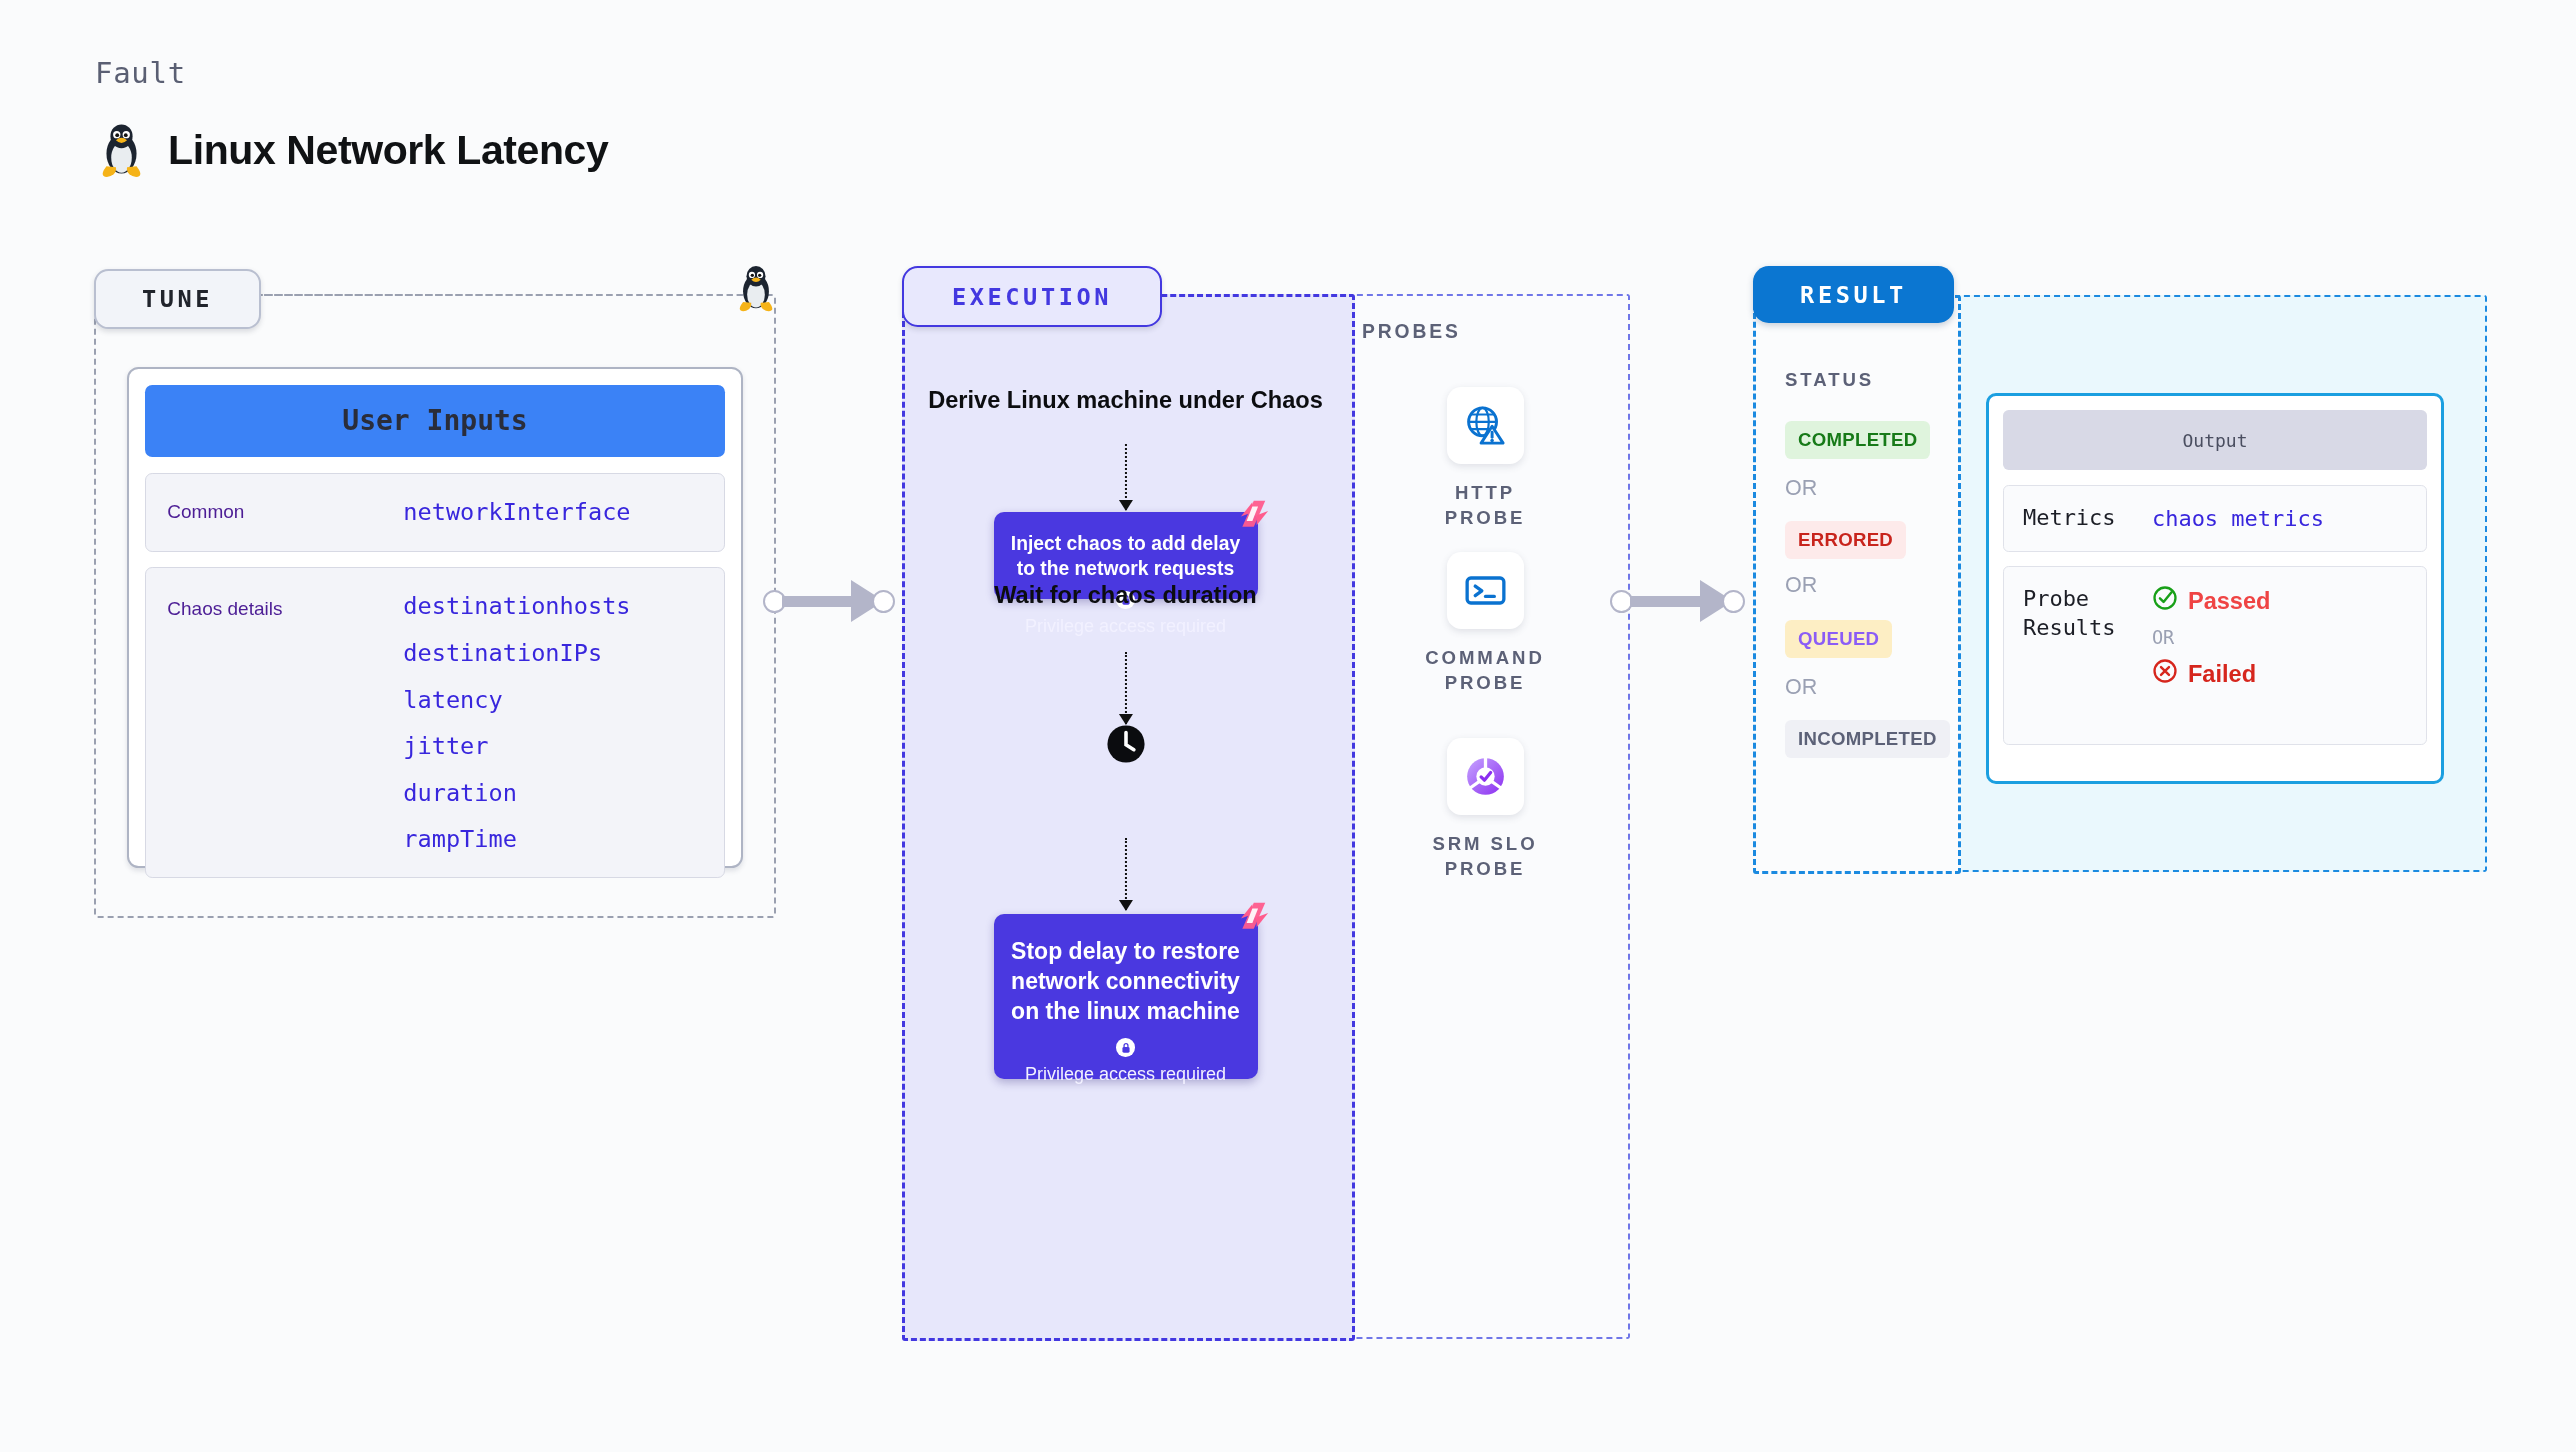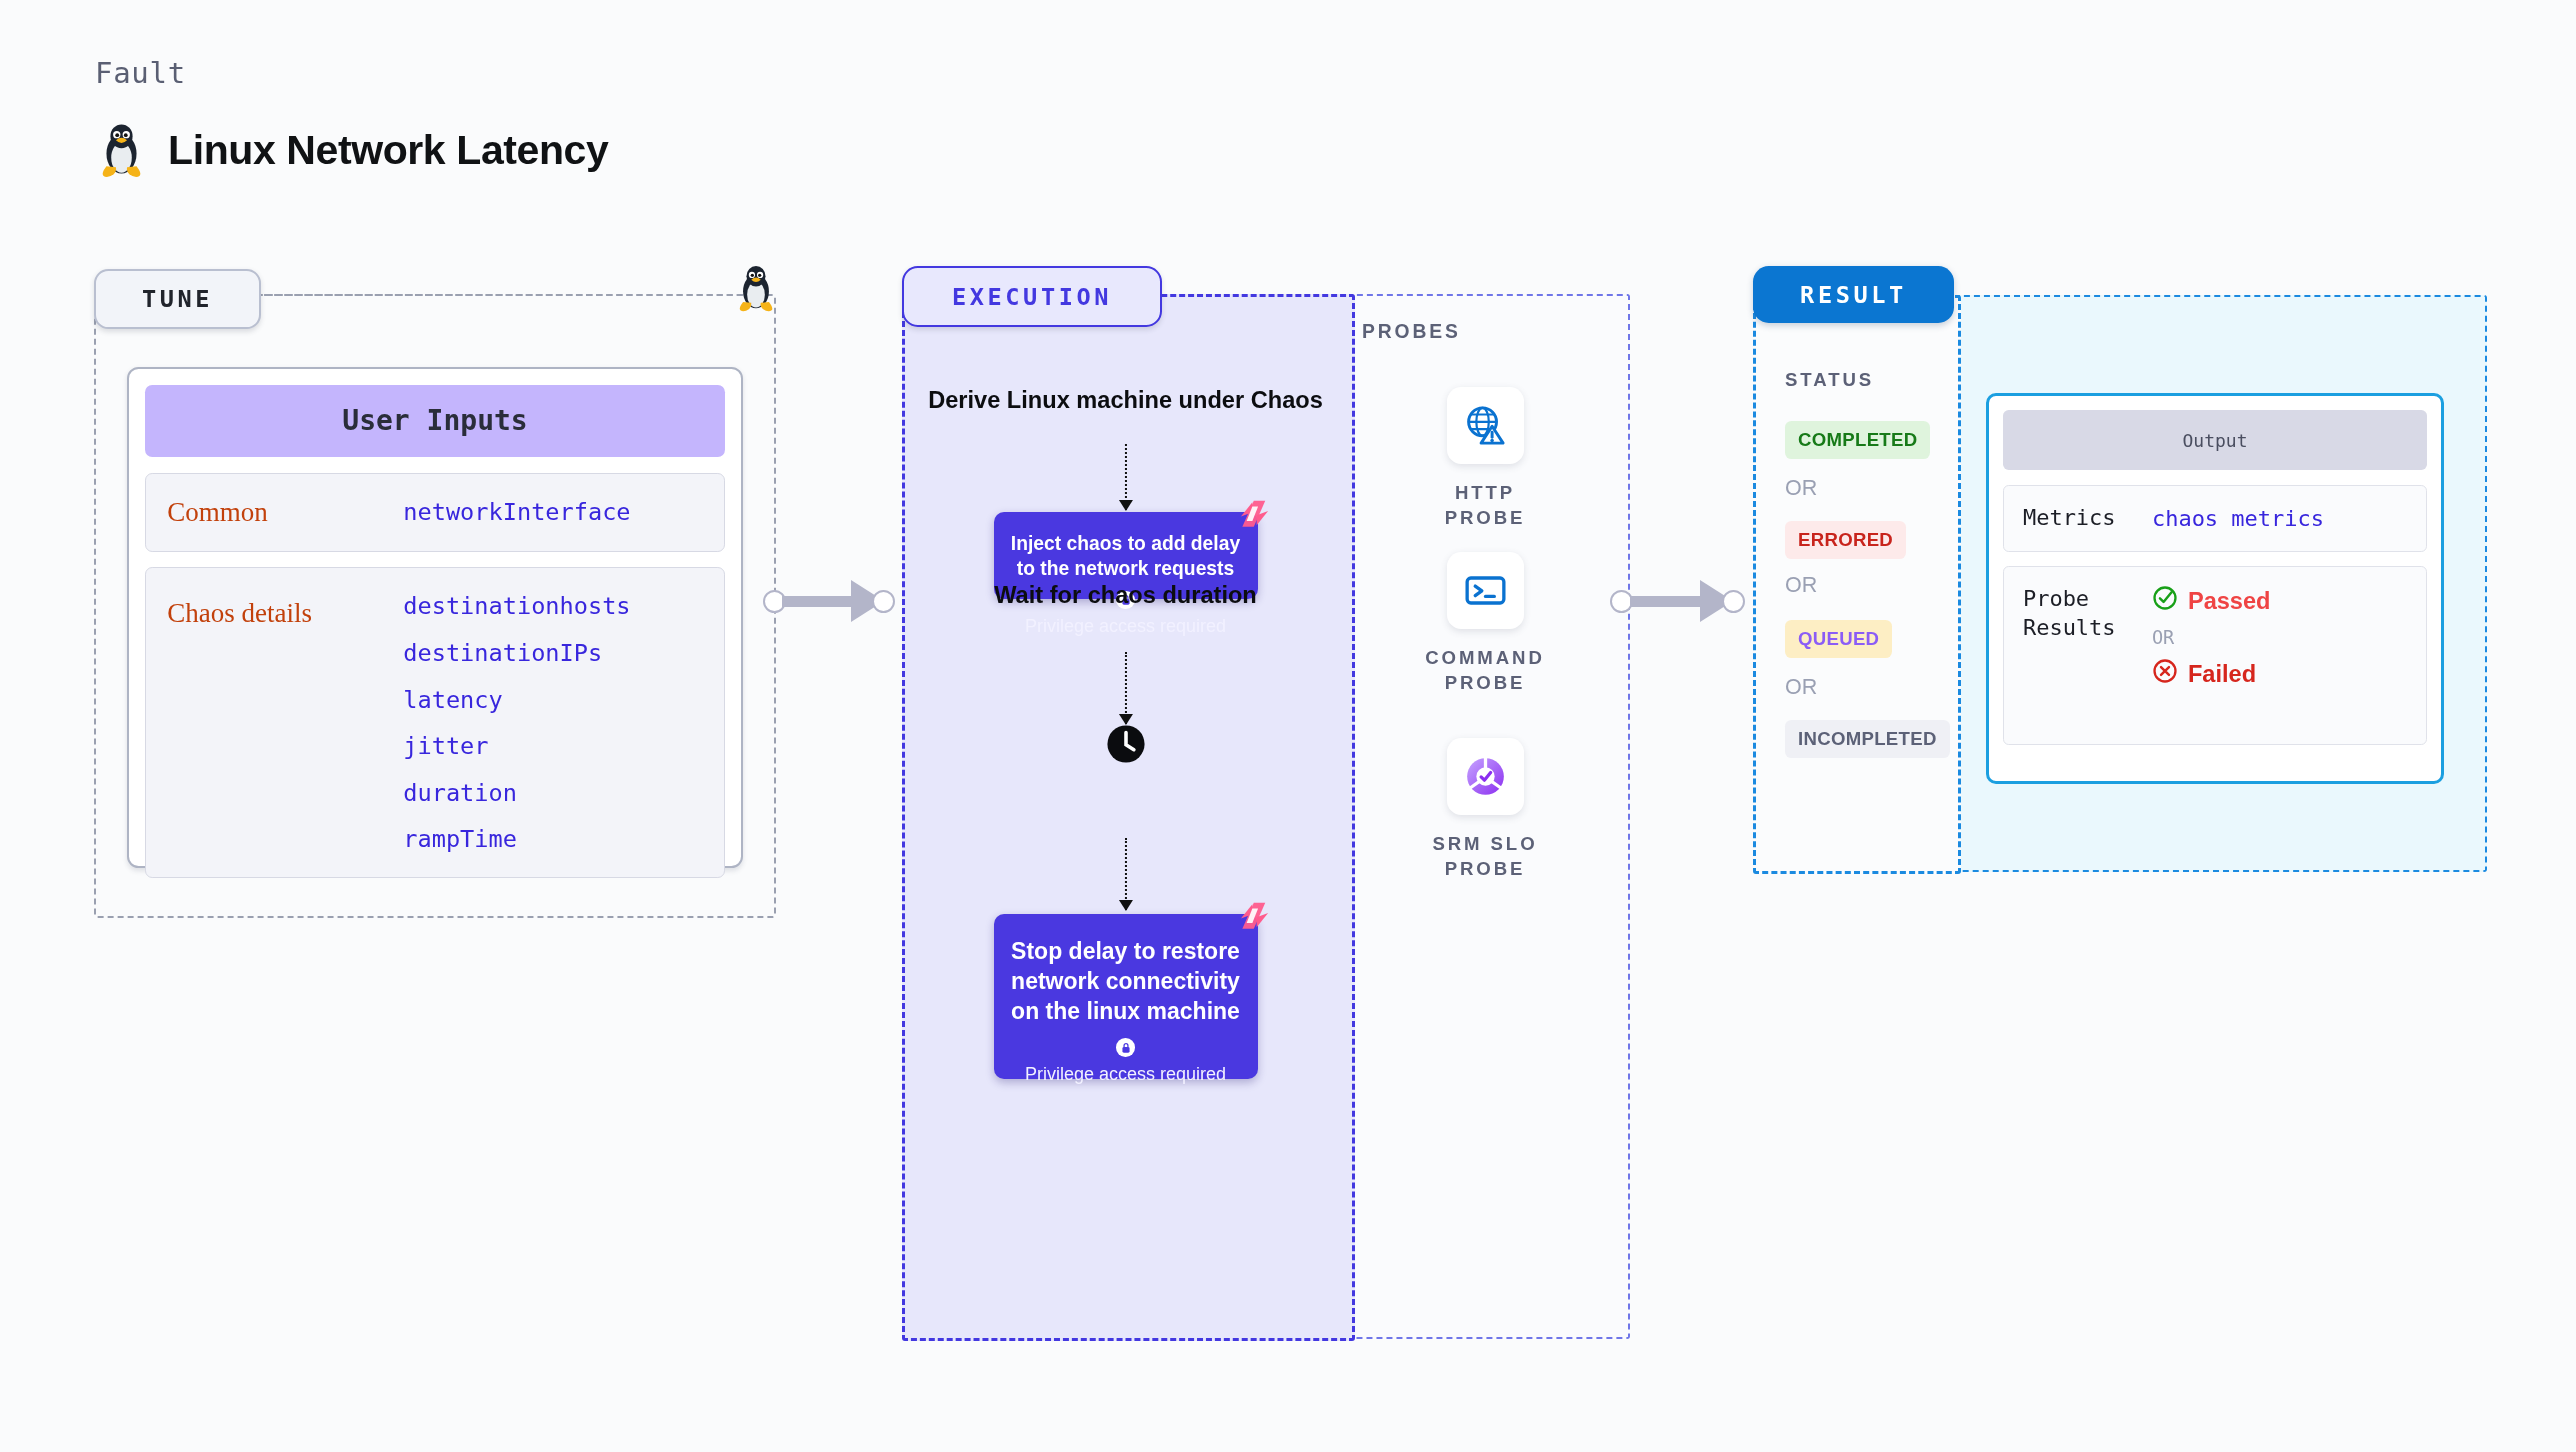--- a/index.html
+++ b/index.html
@@ -72,32 +72,32 @@
   #tune-dash{position:absolute;left:254px;top:294px;width:509px;height:0;border-top:2.1px dashed #9aa0b0;}
   #tux-node{position:absolute;left:734px;top:264px;}
 
   
   #ui-card{
     position:absolute;left:127px;top:367px;width:616px;height:501px;
     background:#fff;border:2.1px solid #aeb4c4;border-radius:11.5px;
     box-shadow:0 2.9px 5.7px rgba(60,66,90,.14);box-sizing:border-box;padding:15.8px;
   }
   #ui-head{
-    height:72px;background:#c4b5fd;border-radius:7.2px;
+    height:72px;background:#3b82f6;border-radius:7.2px;
     display:flex;align-items:center;justify-content:center;
     font-family:"DejaVu Sans Mono","Liberation Mono",monospace;
     font-size:28px;color:#2a2d3a;font-weight:bold;
   }
   .ui-row{
     margin-top:15.8px;background:#f3f4f9;border:1.4px solid #d7d9e4;border-radius:7.2px;
     display:flex;align-items:center;padding:18.6px 21.5px;box-sizing:border-box;
   }
   .ui-label{
-    font-family:Liberation Serif, serif;
-    font-size:27px;color:#c2410c;width:236px;flex:none;
+    font-family:Liberation Sans, sans-serif;
+    font-size:19px;color:#4c1d95;width:236px;flex:none;
   }
   .ui-vals{display:flex;flex-direction:column;gap:18.6px;}
   .ui-val{
     font-family:"DejaVu Sans Mono","Liberation Mono",monospace;
     font-size:23.6px;color:#3826dd;
   }
   #ui-row-common{height:79px;}
   #ui-row-chaos{align-items:flex-start;padding-top:24px;padding-bottom:24px;}
   #ui-row-chaos .ui-label{margin-top:5.7px;}
 

